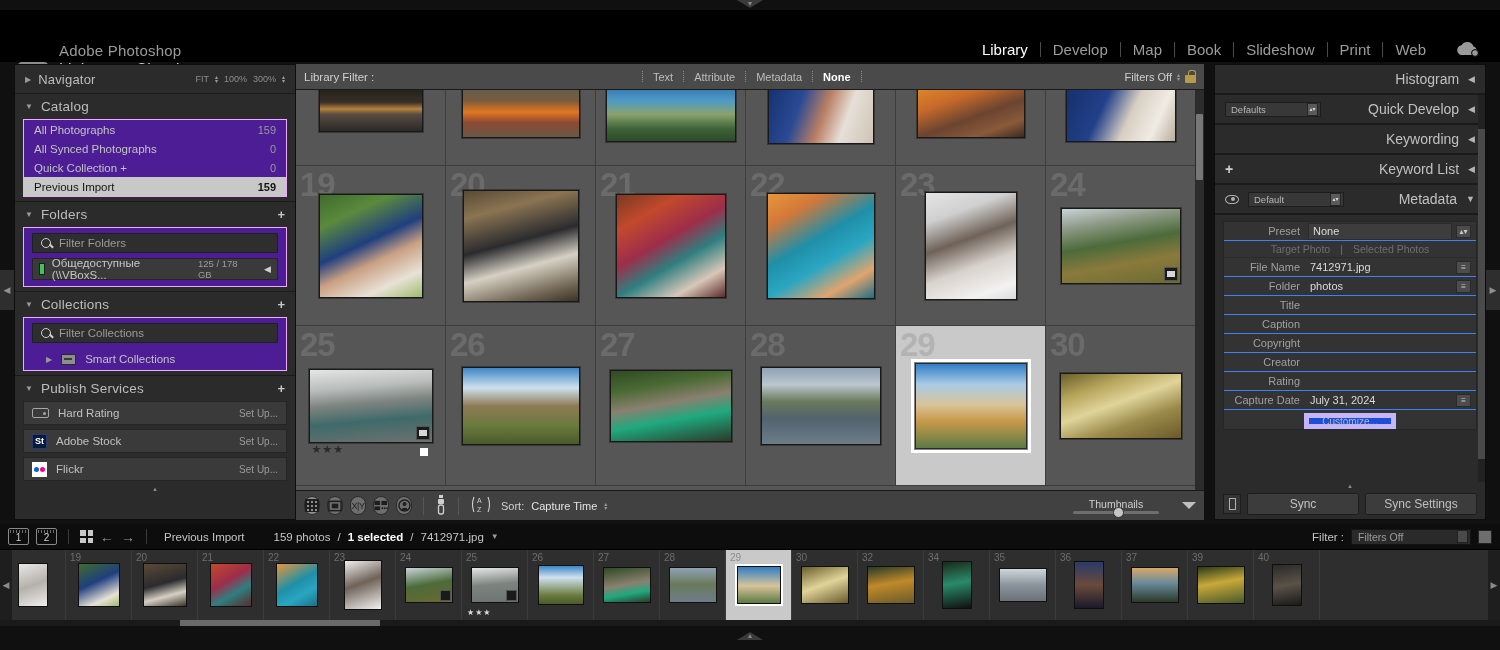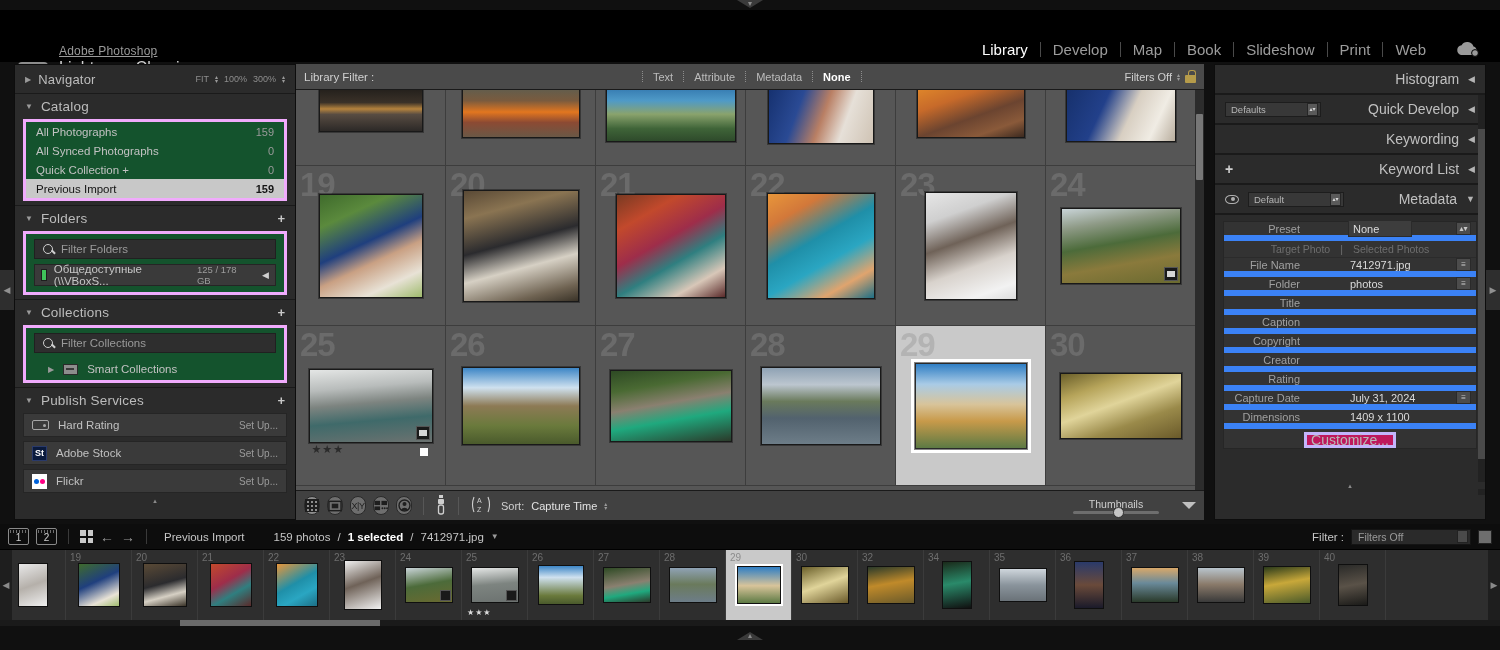--- a/index.html
+++ b/index.html
@@ -19,21 +19,21 @@
   .edge-nub.top{ top:0; clip-path:polygon(0 0,100% 0,50% 100%); }
   .edge-nub.bottom{ bottom:0; clip-path:polygon(50% 0,100% 100%,0 100%); }
 
   
   .topbar{ position:absolute; left:0; top:10px; width:1500px; height:52px; background:#000; }
   .logo-wrap{ position:absolute; left:18px; top:20px; display:flex; align-items:center; gap:11px; }
   .lrc-badge{ width:30px; height:30px; border-radius:4px; background:#8c8c8c; color:#1c1c1c;
     font-size:13px; font-weight:bold; display:flex; align-items:center; justify-content:center;
     letter-spacing:-0.5px; font-family:Liberation Sans, sans-serif;margin-top:32px; }
   .app-names{ line-height:1.12; }
-  .app-names .sup{ font-size:12px; color:#9a9a9a; letter-spacing:.2px; display:block;text-decoration:underline; }
+  .app-names .sup{ font-size:15px; color:#9a9a9a; letter-spacing:.2px; display:block; }
   .app-names .main{ font-size:16px; color:#d2d2d2; letter-spacing:.1px; display:block; margin-top:1px; }
 
   .modules{ position:absolute; right:18px; top:30px; display:flex; align-items:center; gap:0; }
   .mod{ font-size:15px; color:#9c9c9c; padding:0 12px; cursor:default; white-space:nowrap; }
   .mod.active{ color:#fff; }
   .mod-sep{ width:1px; height:15px; background:#4a4a4a; }
   .cloud-icon{ margin-left:16px; width:28px; height:18px; position:relative; }
 
   
   .left-panel{ position:absolute; left:14px; top:64px; width:282px; height:456px; background:#2b2b2b;
@@ -54,21 +54,21 @@
   .pnl-title{ font-size:13px; color:#bdbdbd; letter-spacing:.2px; }
   .nav-right{ margin-left:auto; display:flex; align-items:center; gap:6px; font-size:9px; color:#8e8e8e; }
   .stepper{ display:inline-flex; flex-direction:column; line-height:4px; font-size:6px; color:#9a9a9a; }
 
   
   .sect{ height:26px; display:flex; align-items:center; padding:0 10px; gap:8px;
     border-top:1px solid #1a1a1a; background:#2b2b2b; }
   .sect .pnl-title{ font-size:13.5px; color:#bcbcbc; }
   .sect .plus{ margin-left:auto; color:#c8c8c8; font-size:13px; font-weight:bold; }
 
-  .group{ background:#14532d; margin:0 8px 4px 8px; border:3px solid #f0abfc; }
+  .group{ background:#4c1d95; margin:0 8px 4px 8px; border:1px solid #f0abfc; }
   .row{ height:19px; display:flex; align-items:center; padding:0 10px; font-size:11.5px; color:#c2c2c2; }
   .row .count{ margin-left:auto; color:#9a9a9a; font-size:11px; }
   .row.sel{ background:#c8c8c8; color:#141414; }
   .row.sel .count{ color:#141414; font-weight:bold; }
 
   .filter-box{ margin:5px 8px; height:20px; background:#2e2e2e; border:1px solid #202020;
     display:flex; align-items:center; gap:8px; padding:0 8px; color:#9a9a9a; font-size:11.5px; }
   .mag{ width:10px; height:10px; border:1.6px solid #cfcfcf; border-radius:50%; position:relative; display:inline-block; }
   .mag:after{ content:""; position:absolute; width:5px; height:1.6px; background:#cfcfcf; right:-4px; bottom:0px; transform:rotate(45deg); }
 
@@ -155,31 +155,31 @@
   .rsect .t{ font-size:14px; color:#c0c0c0; }
   .rtri{ color:#b4b4b4; font-size:9px; }
   .combo{ height:15px; background:#383838; border:1px solid #1d1d1d; display:flex; align-items:center;
     padding:0 2px 0 5px; font-size:9.5px; color:#b5b5b5; gap:4px; }
   .combo .sp{ margin-left:auto; width:11px; height:13px; background:#5a5a5a; border:1px solid #262626;
     display:flex; flex-direction:column; align-items:center; justify-content:center; line-height:4px; font-size:6px; color:#d5d5d5; }
   .eye{ width:14px; height:9px; border:1.3px solid #b0b0b0; border-radius:50% 50% 50% 50%/60% 60% 60% 60%; position:relative; }
   .eye:after{ content:""; position:absolute; left:4.5px; top:1.8px; width:4px; height:4px; background:#b0b0b0; border-radius:50%; }
 
   .meta-box{ margin:6px 8px 0 8px; background:#333; border:1px solid #262626; }
-  .mrow{ height:19px; display:flex; align-items:center; font-size:11px; border-bottom:6px solid #3b82f6;gap:40px; }
+  .mrow{ height:19px; display:flex; align-items:center; font-size:11px; border-bottom:1px solid #3b82f6; }
   .mrow .k{ width:84px; text-align:right; padding-right:8px; color:#a0a0a0; }
   .mrow .v{ flex:1; color:#dadada; padding-left:2px; }
   .mrow .vbox{ flex:1; height:17px; background:#3d3d3d; border:1px solid #2b2b2b; display:flex;
     align-items:center; padding:0 4px; color:#dcdcdc; font-size:11px; margin-right:22px; }
   .mrow .act{ width:15px; height:13px; background:#4c4c4c; border:1px solid #2a2a2a; margin-right:5px;
     display:flex; align-items:center; justify-content:center; font-size:8px; color:#c8c8c8; }
   .tp-row{ height:17px; display:flex; align-items:center; justify-content:center; gap:10px;
     font-size:10.5px; color:#6e6e6e; border-bottom:1px solid #2b2b2b; }
-  .customize{ margin:3px auto 0 auto; width:92px; height:16px; background:#be185d; border:3px solid #c4b5fd;
-    display:flex; align-items:center; justify-content:center; font-size:14px; color:#b8b8b8; }
+  .customize{ margin:3px auto 0 auto; width:92px; height:16px; background:#1d4ed8; border:5px solid #c4b5fd;
+    display:flex; align-items:center; justify-content:center; font-size:10px; color:#b8b8b8; }
   .rp-buttons{ position:absolute; left:0; bottom:0; width:100%; height:30px; background:#2b2b2b;
     display:flex; align-items:center; gap:6px; padding:0 8px; }
   .sync-ico{ width:18px; height:20px; background:#343434; border:1px solid #1d1d1d; display:flex;
     align-items:center; justify-content:center; }
   .sync-ico i{ width:7px; height:12px; border:1px solid #b0b0b0; display:block; }
 
   
   .vscroll{ position:absolute; right:0; top:26px; width:9px; height:400px; background:#2c2c2c; }
   .vscroll .th{ position:absolute; left:1px; top:24px; width:7px; height:66px; background:#777; border-radius:1px; }
   .rscroll{ position:absolute; right:0; top:30px; width:7px; height:400px; background:#222; }
@@ -605,33 +605,36 @@
           </div>
           <div class="mrow">
             <span class="k">Rating</span>
             <span class="v"></span>
           </div>
           <div class="mrow">
             <span class="k">Capture Date</span>
             <span class="v">July 31, 2024</span>
             <span class="act">≡</span>
           </div>
-          <div class="mrow">
-            <span class="k">Dimensions</span>
-            <span class="v">1409 x 1100</span>
-          </div>
         </div>
       <div class="customize">Customize...</div>
     </div>
 
     <div class="rscroll">
         <div class="th"></div>
       </div>
 
     <div class="panel-nub" style="position:absolute;bottom:30px;width:100%">▴</div>
+    <div class="rp-buttons">
+      <div class="sync-ico">
+          <i></i>
+        </div>
+      <div class="btn">Sync</div>
+      <div class="btn">Sync Settings</div>
+    </div>
   </div>
 
   <div class="fsbar">
     <span class="scrn">
         <span>1</span>
       </span>
     <span class="scrn">
         <span>2</span>
       </span>
     <span class="fs-sep"></span>
@@ -733,24 +736,20 @@
         </div>
         <div class="fcell">
           <span class="n">36</span>
           <span class="fthumb" style="width:30px;height:48px;background:linear-gradient(180deg,#2a3a6a,#6a4a3a 50%,#1a1a2a)"></span>
         </div>
         <div class="fcell">
           <span class="n">37</span>
           <span class="fthumb" style="width:48px;height:36px;background:linear-gradient(180deg,#d8a86a,#6a8a9a 44%,#2a3a2a)"></span>
         </div>
         <div class="fcell">
-          <span class="n">38</span>
-          <span class="fthumb" style="width:48px;height:36px;background:linear-gradient(180deg,#b8c4cc,#8a7a6a 48%,#3a3a3a)"></span>
-        </div>
-        <div class="fcell">
           <span class="n">39</span>
           <span class="fthumb" style="width:48px;height:38px;background:linear-gradient(170deg,#2a3a1a,#c8a83a 44%,#4a5a2a)"></span>
         </div>
         <div class="fcell">
           <span class="n">40</span>
           <span class="fthumb" style="width:30px;height:42px;background:linear-gradient(170deg,#2a2a28,#5a5248 50%,#1a1a18)"></span>
         </div>
       </div>
     <div class="fs-side l">◀</div>
     <div class="fs-side r">▶</div>

